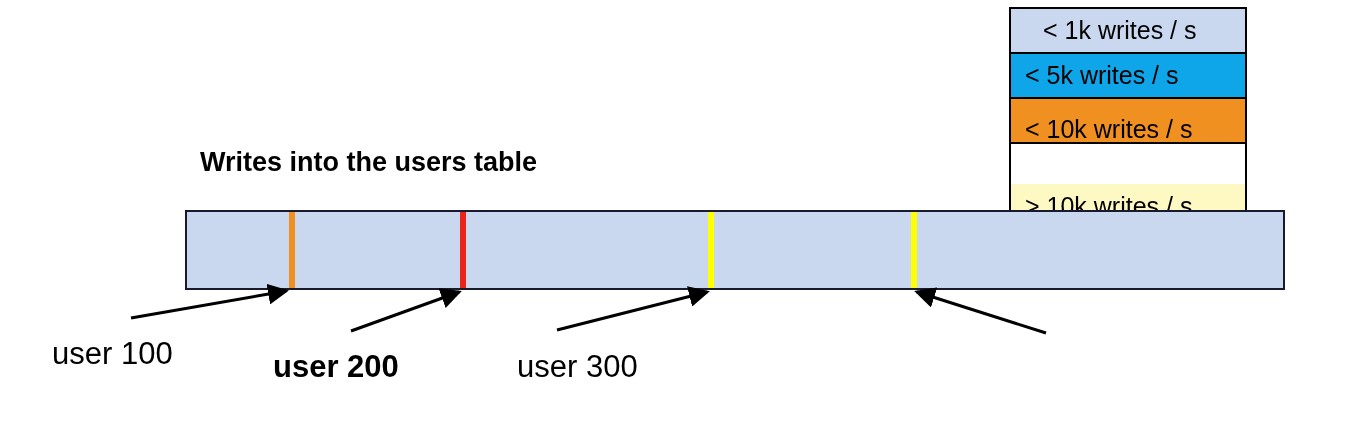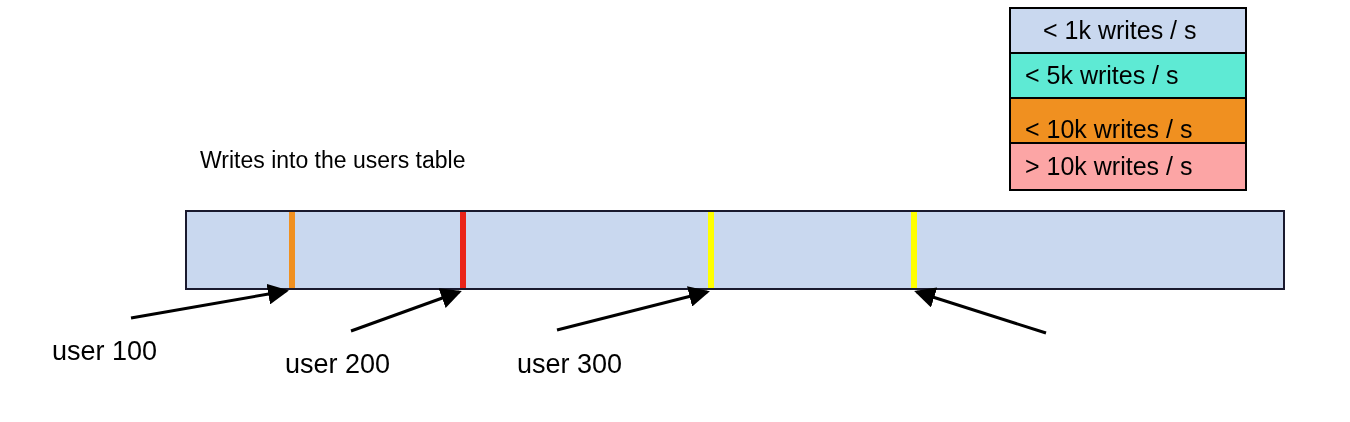--- a/index.html
+++ b/index.html
@@ -48,23 +48,24 @@
   }
   .legend-row:last-child {
     border-bottom: none;
   }
 
   
   .chart-title {
     position: absolute;
     left: 200px;
     top: 149px;
-    font-size: 23px;
+    font-size: 27px;
     line-height: 1;
     white-space: nowrap;
+    font-weight: bold;
   }
 
   
   .bar {
     position: absolute;
     left: 185px;
     top: 210px;
     width: 1100px;
     height: 80px;
     box-sizing: border-box;
@@ -74,21 +75,21 @@
   .bar-stripe {
     position: absolute;
     top: 0;
     bottom: 0;
     width: 6px;
   }
 
   
   .point-label {
     position: absolute;
-    font-size: 27px;
+    font-size: 31px;
     line-height: 1;
     white-space: nowrap;
   }
 
   .arrow-layer {
     position: absolute;
     left: 0;
     top: 0;
     width: 1350px;
     height: 422px;
@@ -97,27 +98,27 @@
 </style>
 </head>
 <body>
 
 <div id="canvas">
 
   <div class="legend">
     <div class="legend-row" style="background:#c9d8ef;padding-left:32px;">
       <span>&lt; 1k writes / s</span>
     </div>
-    <div class="legend-row" style="background:#5eead4;">
+    <div class="legend-row" style="background:#0ea5e9;">
       <span>&lt; 5k writes / s</span>
     </div>
     <div class="legend-row" style="background:#f09020;align-items:flex-end;">
       <span>&lt; 10k writes / s</span>
     </div>
-    <div class="legend-row" style="background:#fca5a5;">
+    <div class="legend-row" style="background:#fef9c3;margin-top:40px;">
       <span>&gt; 10k writes / s</span>
     </div>
   </div>
 
   <div class="chart-title">Writes into the users table</div>
 
   <div class="bar">
     <div class="bar-stripe" style="left:102px; background:#f09020;"></div>
     <div class="bar-stripe" style="left:273px; background:#ea2418;"></div>
     <div class="bar-stripe" style="left:521px; background:#ffff00;"></div>
@@ -130,16 +131,16 @@
         <path d="M0,0 L7,3.5 L0,7 z" fill="#000000"></path>
       </marker>
     </defs>
     <line x1="131" y1="318" x2="286" y2="291" stroke="#000000" stroke-width="3" marker-end="url(#arrowhead)"></line>
     <line x1="351" y1="331" x2="459" y2="292" stroke="#000000" stroke-width="3" marker-end="url(#arrowhead)"></line>
     <line x1="557" y1="330" x2="707" y2="292" stroke="#000000" stroke-width="3" marker-end="url(#arrowhead)"></line>
     <line x1="1046" y1="333" x2="917" y2="292" stroke="#000000" stroke-width="3" marker-end="url(#arrowhead)"></line>
   </svg>
 
   <div class="point-label" style="left:52px;  top:338px;">user 100</div>
-  <div class="point-label" style="left:285px; top:351px;">user 200</div>
+  <div class="point-label" style="left:273px; top:351px;font-weight:bold;">user 200</div>
   <div class="point-label" style="left:517px; top:351px;">user 300</div>
 
 </div>
 
 </body></html>

